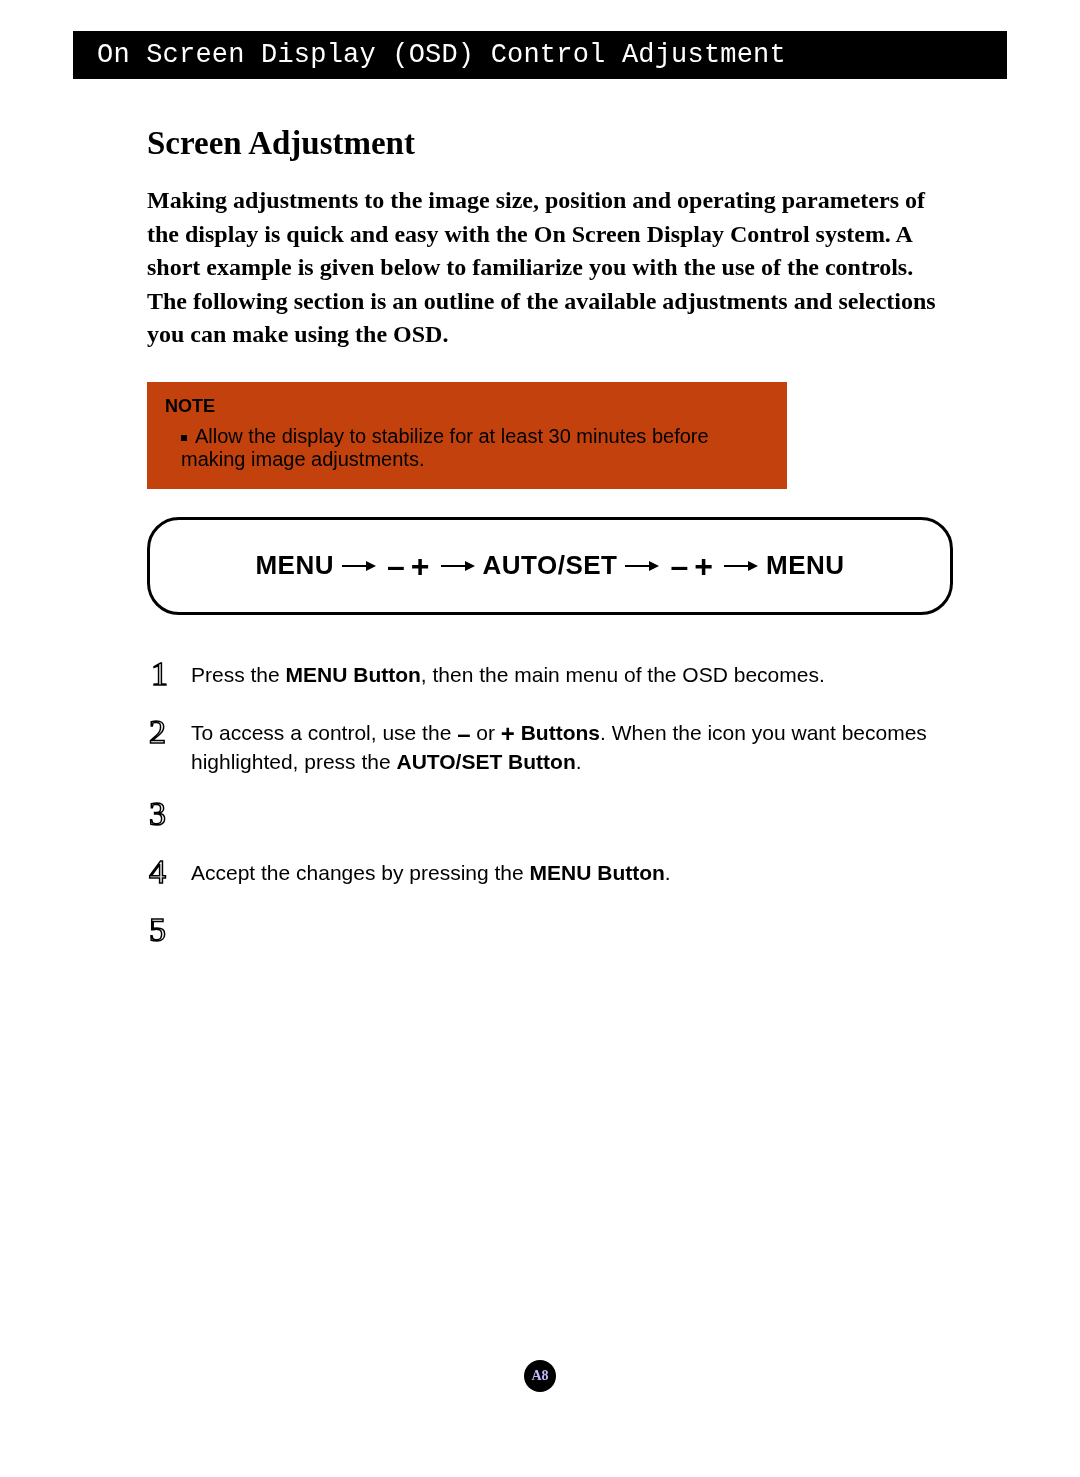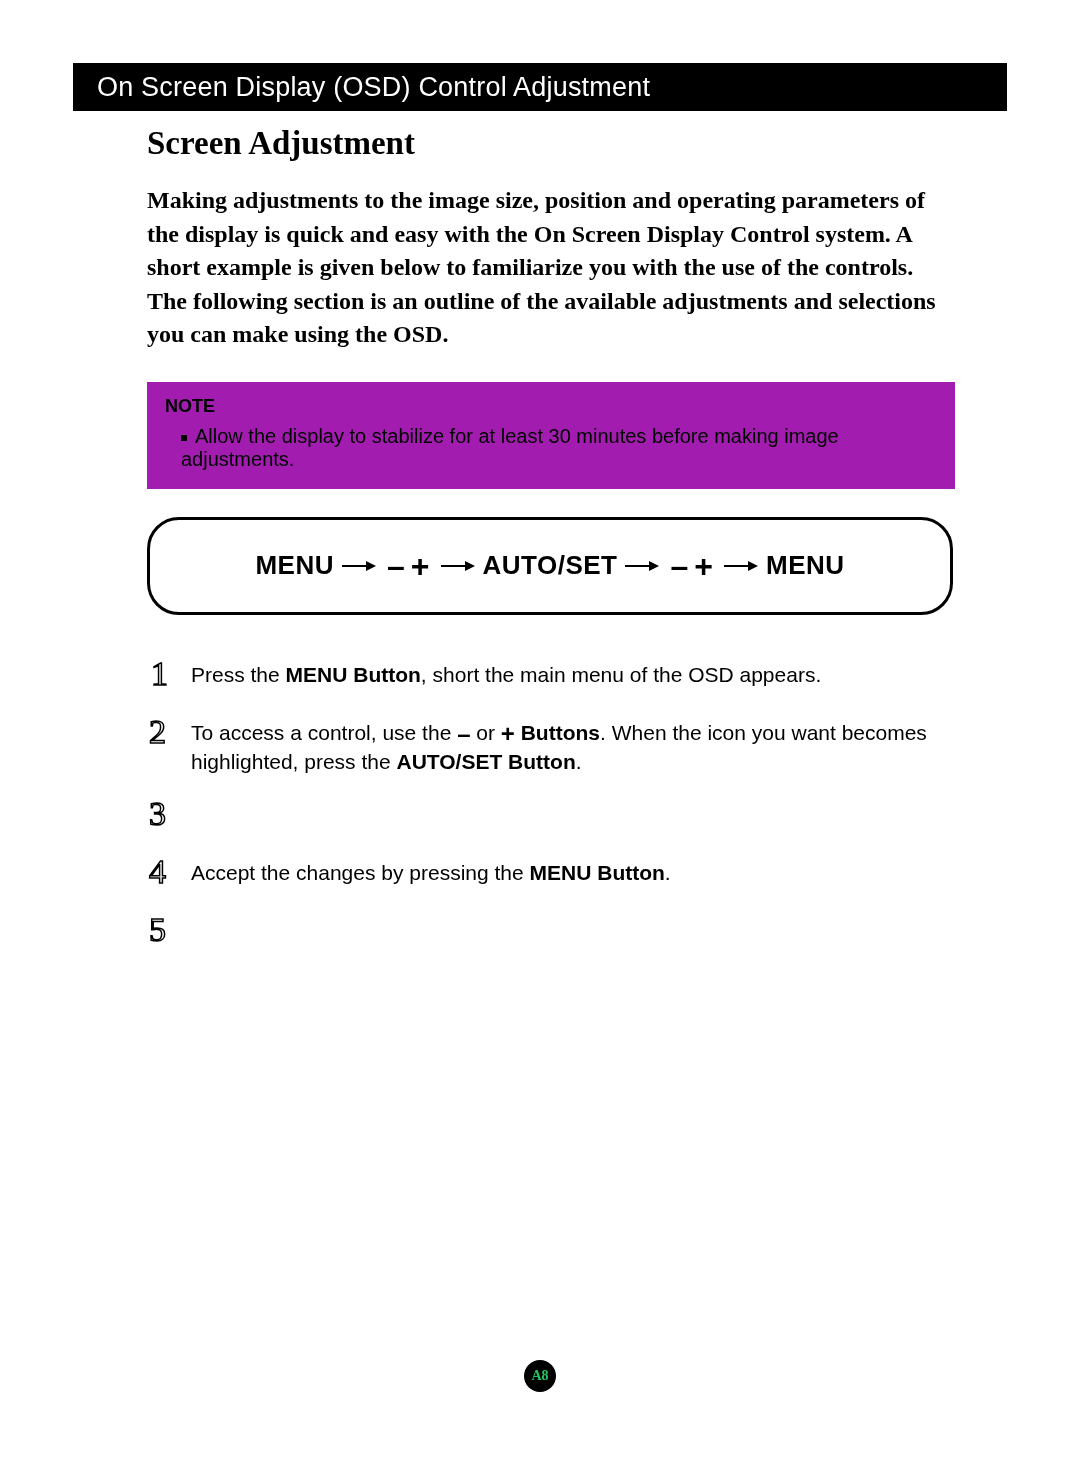--- a/index.html
+++ b/index.html
@@ -7,31 +7,32 @@
     width: 1080px;
     height: 1477px;
     background: #fff;
     font-family: Arial, Helvetica, sans-serif;
     color: #000;
     position: relative;
   }
   .header-bar {
     position: absolute;
     left: 73px;
-    top: 63px;
+    top: 31px;
     width: 934px;
     height: 48px;
     background: #000;
     color: #fff;
     font-size: 27px;
     font-weight: 400;
     padding-left: 24px;
     display: flex;
     align-items: center;
     letter-spacing: 0.2px;
+    font-family: Liberation Mono, monospace;
   }
   .content {
     position: absolute;
     left: 147px;
     top: 125px;
     width: 810px;
   }
   .section-title {
     font-family: Georgia, 'Times New Roman', serif;
     font-size: 33px;
@@ -39,24 +40,24 @@
     margin-bottom: 22px;
   }
   .intro {
     font-family: Georgia, 'Times New Roman', serif;
     font-size: 24px;
     font-weight: bold;
     line-height: 1.4;
     margin-bottom: 30px;
   }
   .note-box {
-    background: #a21caf;
+    background: #c2410c;
     padding: 14px 18px 18px 18px;
     margin-bottom: 28px;
-    width: 808px;
+    width: 640px;
   }
   .note-label {
     font-weight: bold;
     font-size: 18px;
     font-family: Arial, Helvetica, sans-serif;
   }
   .note-text {
     font-size: 20px;
     font-family: Arial, Helvetica, sans-serif;
     margin-top: 8px;
@@ -128,21 +129,21 @@
   .step-text .isym { font-weight: bold; font-size: 24px; line-height: 0; vertical-align: -2px; }
   .page-num {
     position: absolute;
     left: 50%;
     transform: translateX(-50%);
     bottom: 85px;
     width: 32px;
     height: 32px;
     background: #000;
     border-radius: 50%;
-    color: #22c55e;
+    color: #c4b5fd;
     font-family: Georgia, serif;
     font-weight: bold;
     font-size: 14px;
     display: flex;
     align-items: center;
     justify-content: center;
   }
 </style>
 </head>
 <body>
@@ -199,21 +200,21 @@
 
   <div class="steps">
 
     <div class="step">
       <div class="step-num">
         <svg viewBox="0 0 30 36">
             <text x="4" y="30" font-family="Georgia,serif" font-size="34" fill="#fff" stroke="#000" stroke-width="1.5">1</text>
           </svg>
       </div>
       <div class="step-text">
-        <span>Press the </span><span class="b">MENU Button</span><span>, short the main menu of the OSD appears.</span>
+        <span>Press the </span><span class="b">MENU Button</span><span>, then the main menu of the OSD becomes.</span>
       </div>
     </div>
 
     <div class="step">
       <div class="step-num">
         <svg viewBox="0 0 30 36">
             <text x="2" y="30" font-family="Georgia,serif" font-size="34" fill="#fff" stroke="#000" stroke-width="1.5">2</text>
           </svg>
       </div>
       <div class="step-text">

